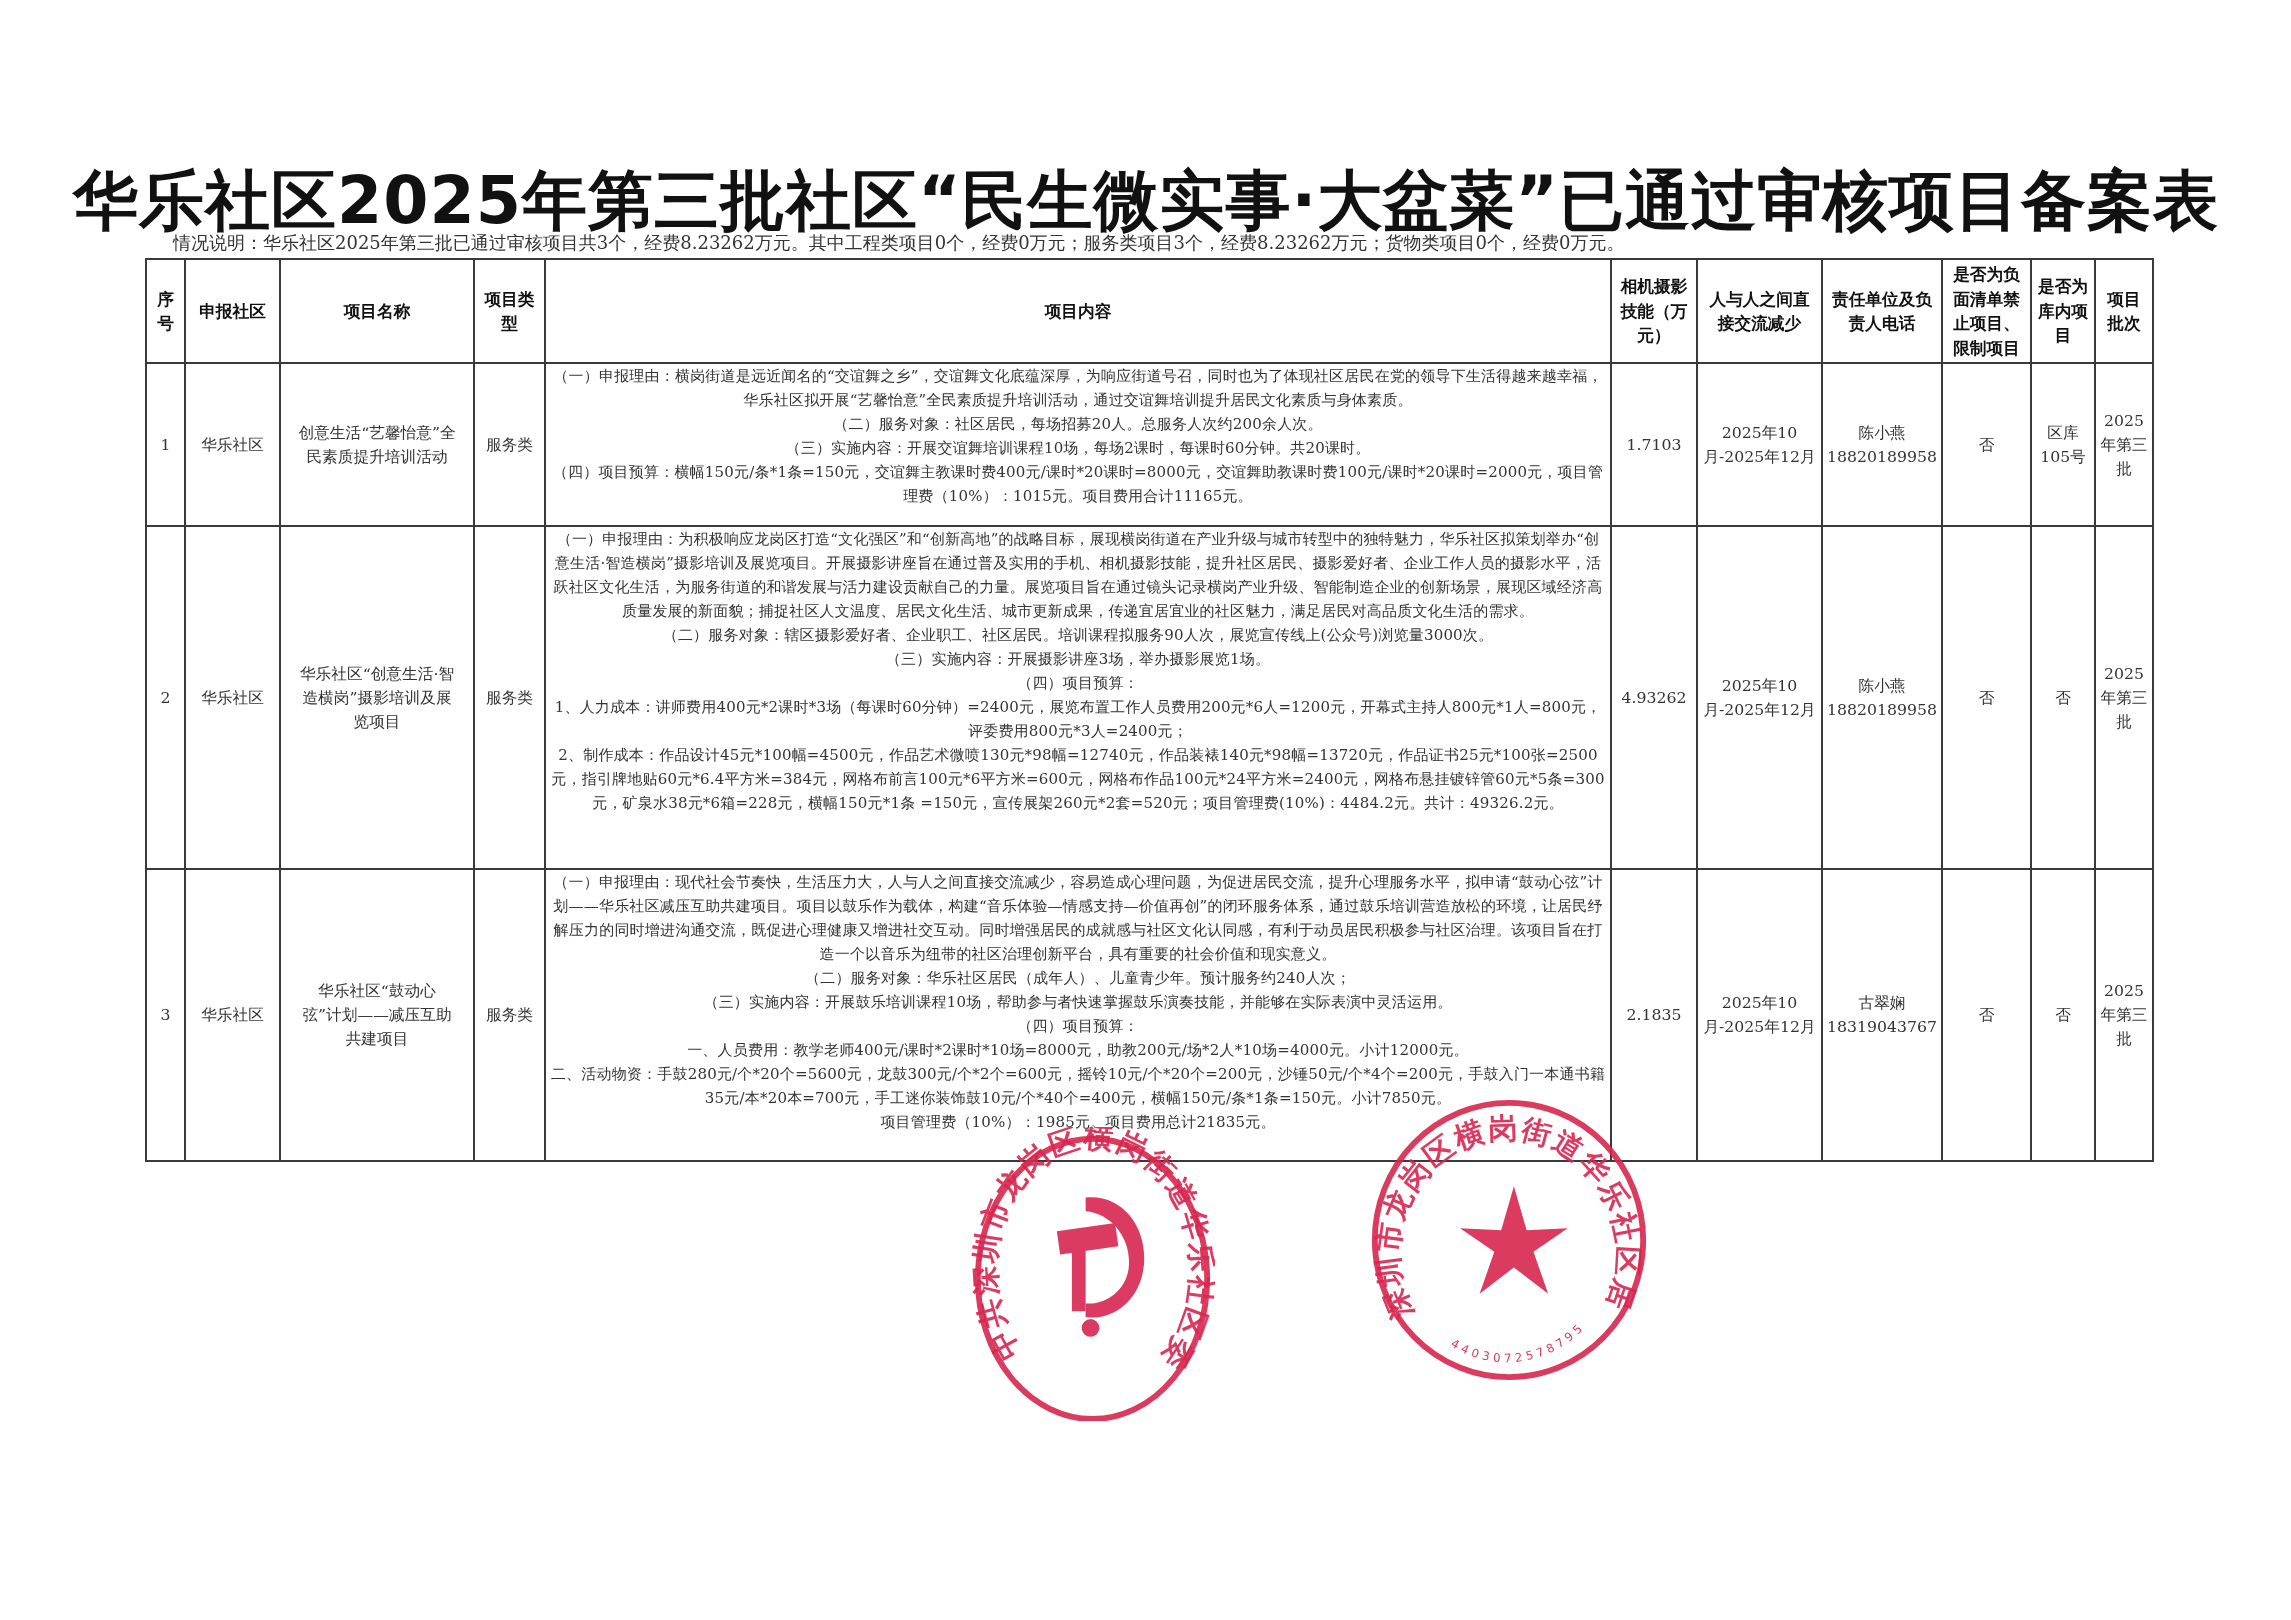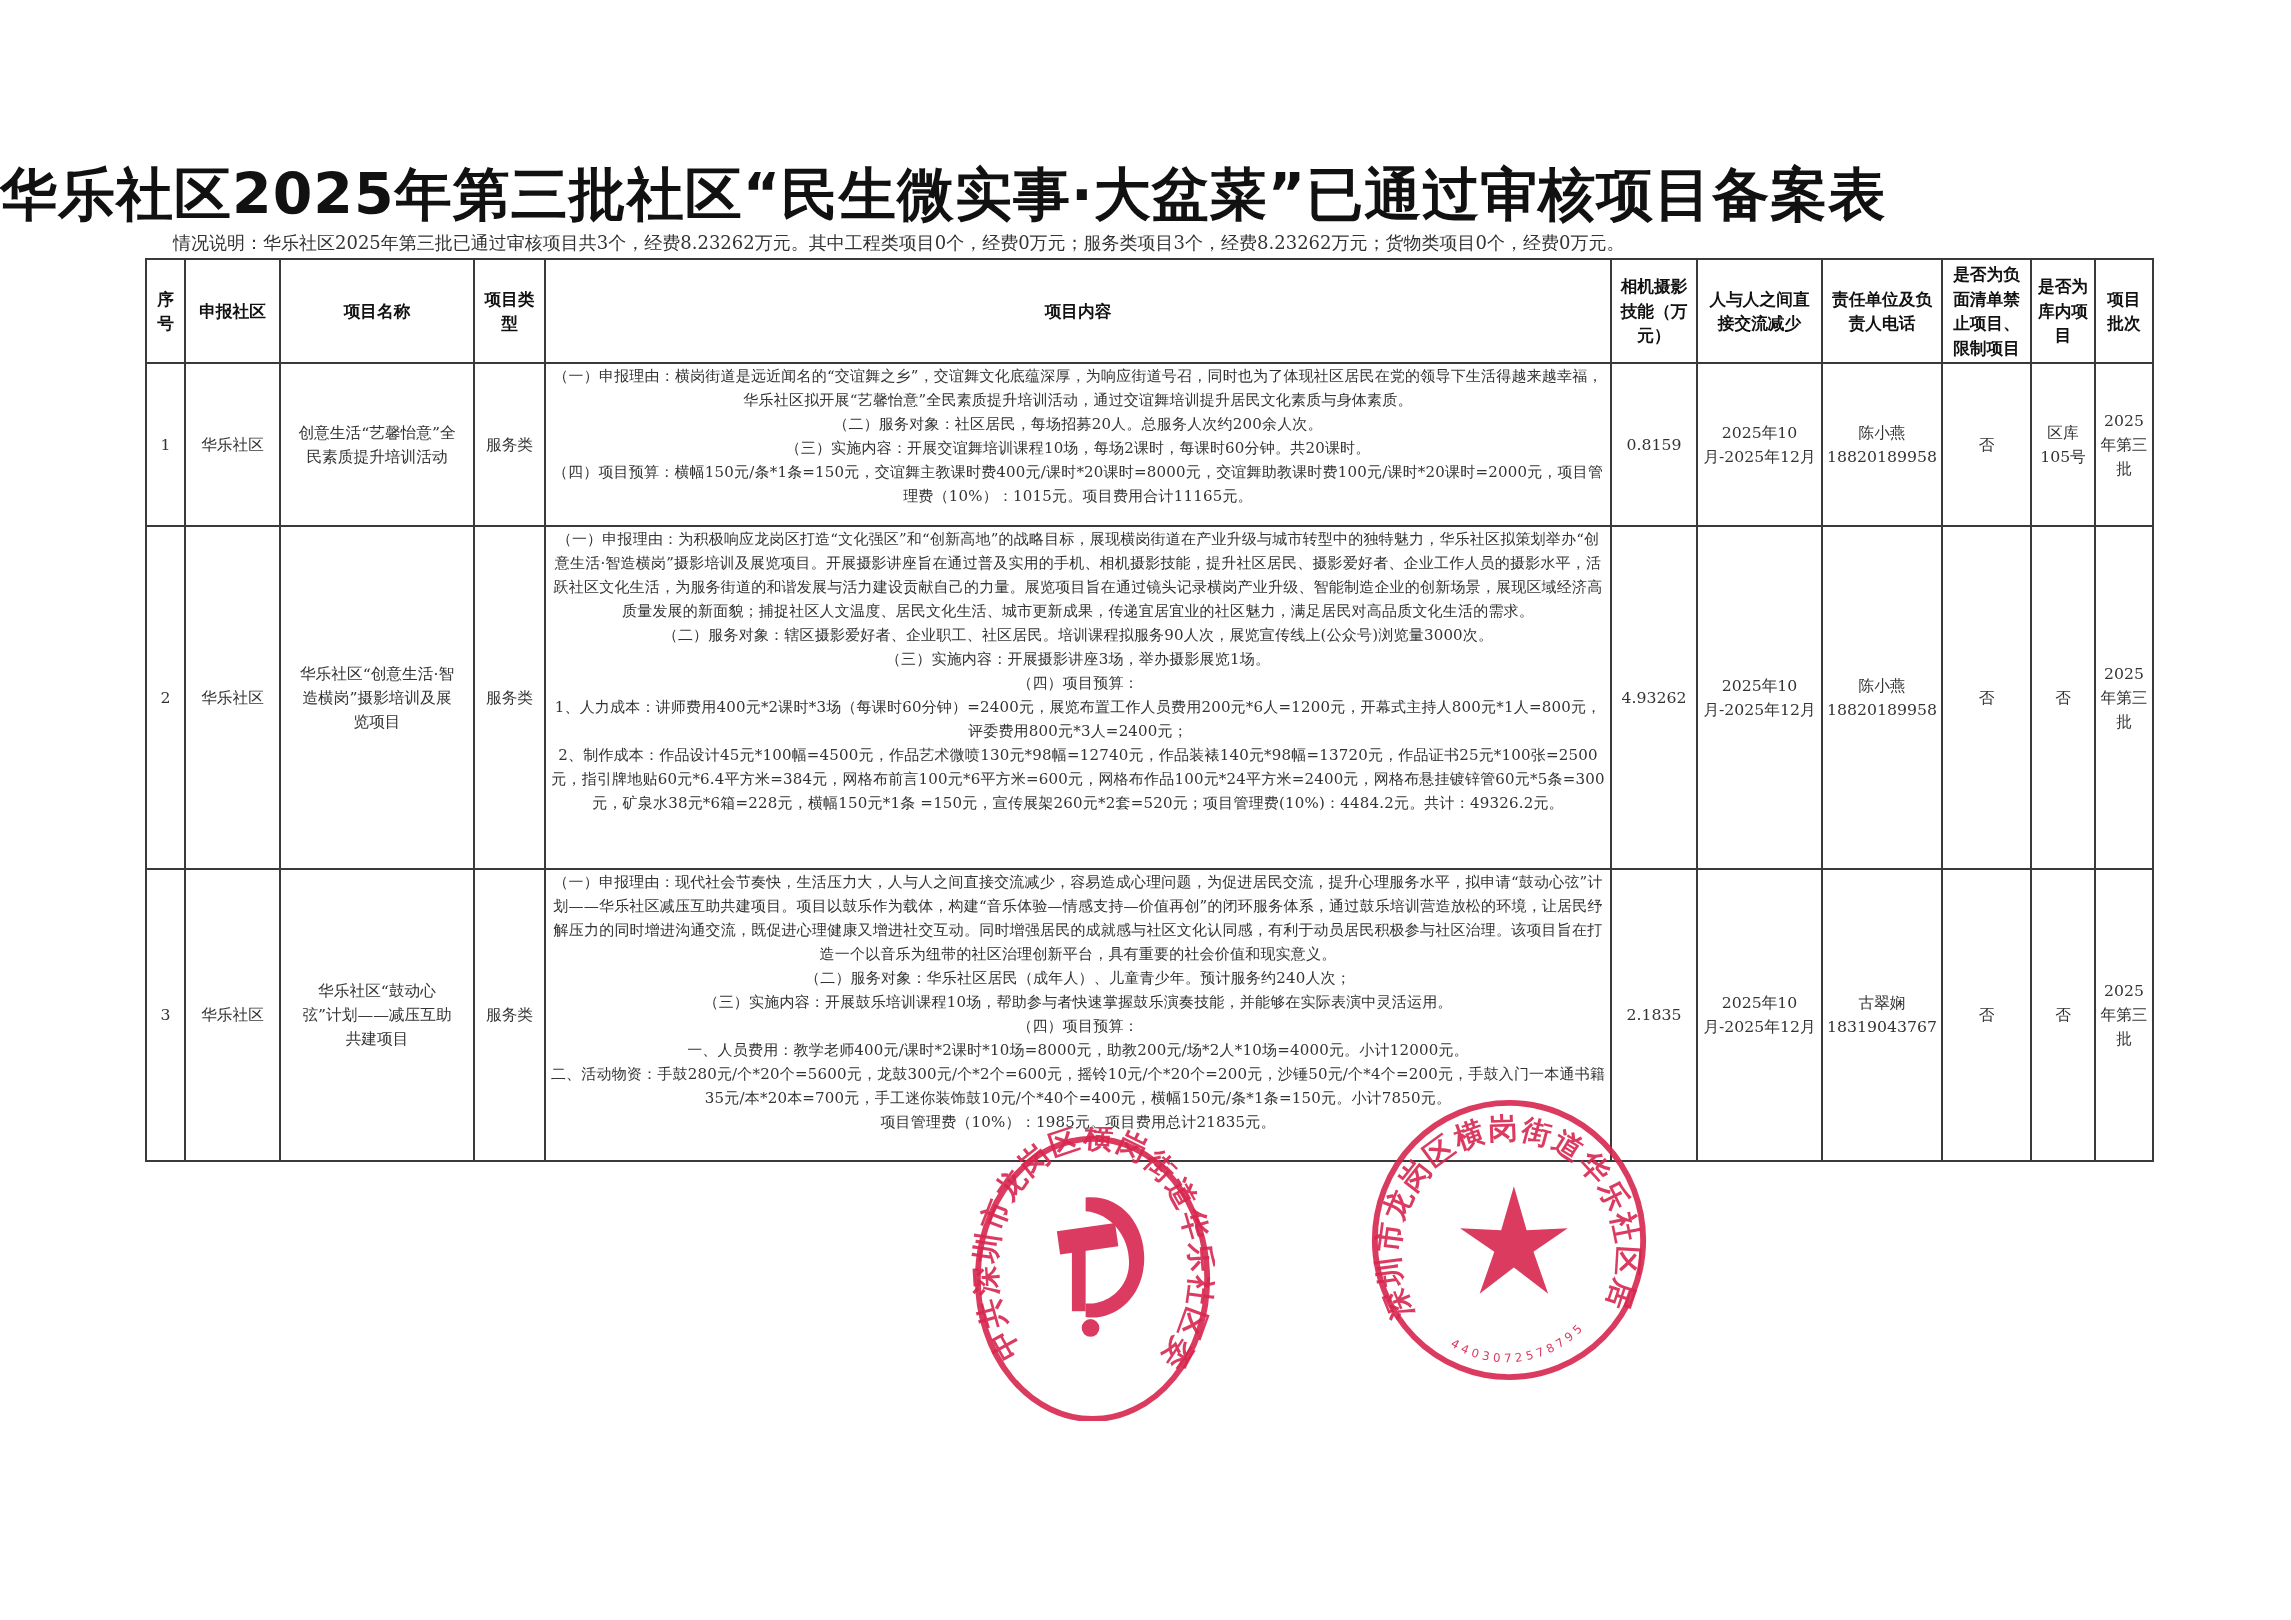--- a/index.html
+++ b/index.html
@@ -1,17 +1,17 @@
 <!DOCTYPE html>
 <html><head>
 <meta charset="utf-8">
 <style>
   html, body { margin: 0; padding: 0; background: #ffffff; }
   body { width: 2292px; height: 1620px; position: relative; overflow: hidden; font-family: "DejaVu Serif", "Liberation Serif", serif; color: #2a2a2a; }
-  .title { position: absolute; left: 0; top: 157px; width: 2292px; text-align: left; font-family: "DejaVu Sans", "Liberation Sans", sans-serif; font-weight: bold; font-size: 57px; letter-spacing: 1px; color: #111; }
+  .title { position: absolute; left: 0; top: 157px; width: 2292px; text-align: center; font-family: "DejaVu Sans", "Liberation Sans", sans-serif; font-weight: bold; font-size: 65px; letter-spacing: 1px; color: #111; }
   .summary { position: absolute; left: 173px; top: 231px; font-size: 18px; color: #333; white-space: nowrap; }
   table.main { position: absolute; left: 145px; top: 258px; width: 2007px; border-collapse: collapse; table-layout: fixed; }
   table.main th, table.main td { border: 2px solid #3a3a3a; }
   table.main th { font-family: "DejaVu Sans", "Liberation Sans", sans-serif; font-weight: bold; font-size: 16.7px; color: #111; text-align: center; vertical-align: middle; padding: 2px 3.9px; line-height: 24.5px; height: 93px; }
   table.main td { font-size: 15.7px; line-height: 24px; text-align: center; vertical-align: middle; padding: 0 3.9px; color: #333; }
   table.main td.content { text-align: center; vertical-align: top; padding: 0 3.9px; font-size: 15px; line-height: 24px; letter-spacing: 0.2px; }
   table.main td.content p { margin: 0; }
   .seal { position: absolute; }
   .seal svg { display: block; }
 </style>
@@ -56,21 +56,21 @@
       <td>1</td>
       <td>华乐社区</td>
       <td style="padding:0 13.7px">创意生活“艺馨怡意”全民素质提升培训活动</td>
       <td>服务类</td>
       <td class="content">
         <p>（一）申报理由：横岗街道是远近闻名的“交谊舞之乡”，交谊舞文化底蕴深厚，为响应街道号召，同时也为了体现社区居民在党的领导下生活得越来越幸福，华乐社区拟开展“艺馨怡意”全民素质提升培训活动，通过交谊舞培训提升居民文化素质与身体素质。</p>
         <p>（二）服务对象：社区居民，每场招募20人。总服务人次约200余人次。</p>
         <p>（三）实施内容：开展交谊舞培训课程10场，每场2课时，每课时60分钟。共20课时。</p>
         <p>（四）项目预算：横幅150元/条*1条=150元，交谊舞主教课时费400元/课时*20课时=8000元，交谊舞助教课时费100元/课时*20课时=2000元，项目管理费（10%）：1015元。项目费用合计11165元。</p>
       </td>
-      <td>0.8159</td>
+      <td>1.7103</td>
       <td>2025年10月-2025年12月</td>
       <td>
         <div>陈小燕</div>
         <div>18820189958</div>
       </td>
       <td>否</td>
       <td>区库105号</td>
       <td>2025年第三批</td>
     </tr>
 

